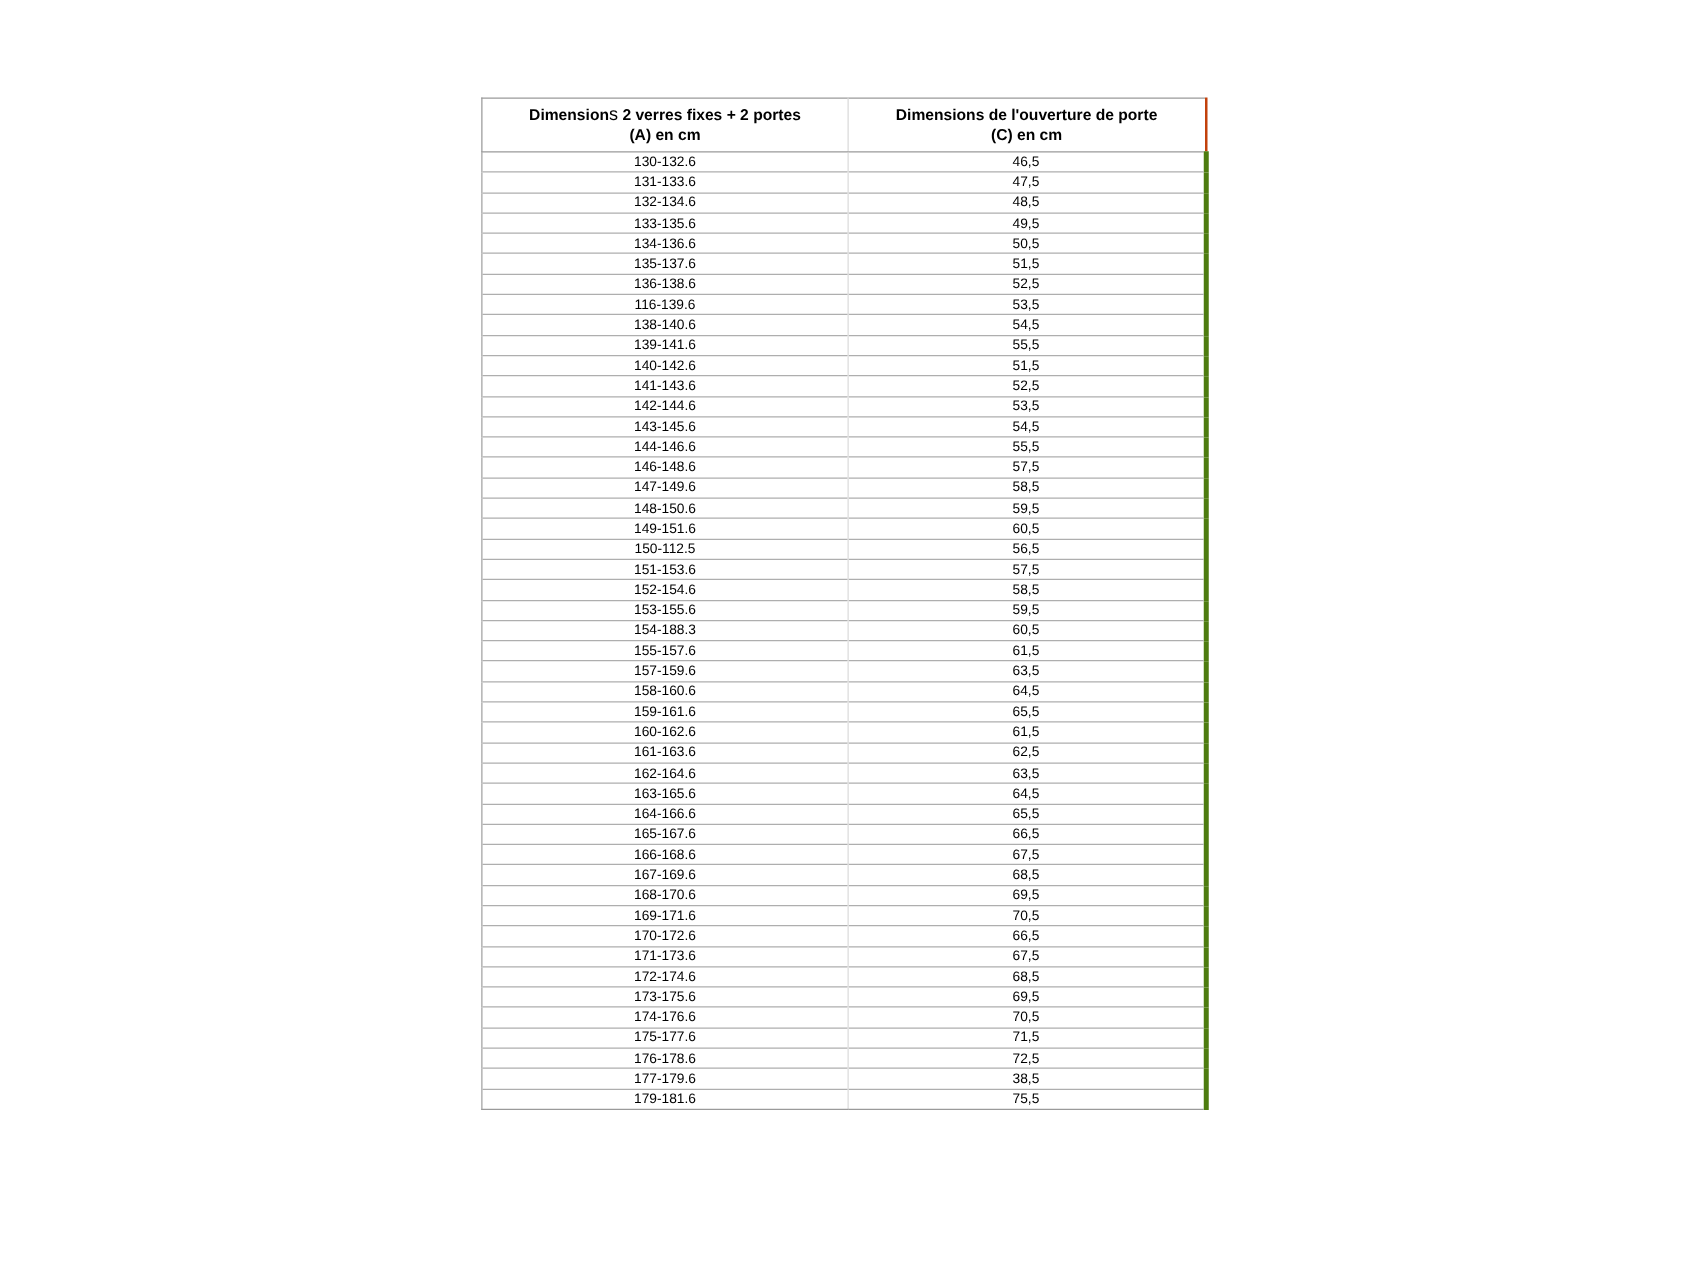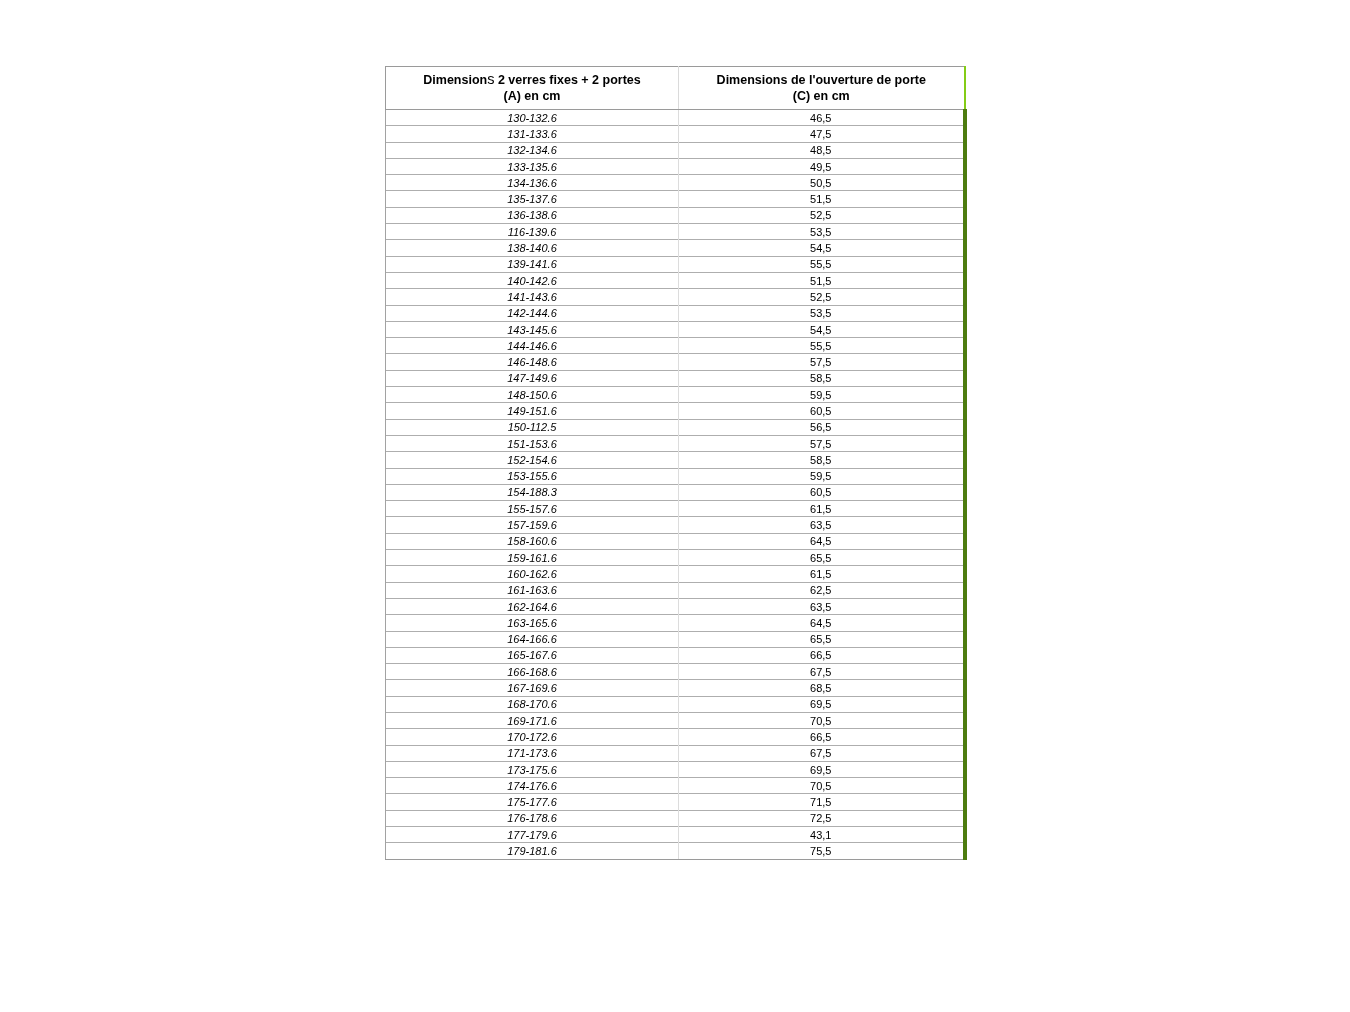--- a/index.html
+++ b/index.html
@@ -11,21 +11,21 @@
     width: 1350px;
     height: 1012px;
     position: relative;
     overflow: hidden;
     font-family: "Liberation Sans", "DejaVu Sans", sans-serif;
     color: #000000;
   }
   .dim-table {
     position: absolute;
     left: 385px;
-    top: 66px;
+    top: 78px;
     width: 579px;
     border-collapse: collapse;
     table-layout: fixed;
   }
   .dim-table col.col-a { width: 293px; }
   .dim-table col.col-c { width: 286px; }
 
   .dim-table th {
     font-size: 12.5px;
     font-weight: 700;
@@ -36,21 +36,21 @@
     padding: 1px 2px 2px 2px;
     border-top: 1px solid #9a9a9a;
     border-bottom: 1px solid #9a9a9a;
     background: #ffffff;
   }
   .dim-table th.th-a {
     border-left: 1px solid #9a9a9a;
     border-right: 1px solid #dadada;
   }
   .dim-table th.th-c {
-    border-right: 2px solid #84cc16;
+    border-right: 2px solid #c2410c;
   }
   
   .odd-s {
     font-weight: 400;
     font-size: 14.5px;
     letter-spacing: 0;
   }
 
   .dim-table td {
     font-size: 11px;
@@ -58,21 +58,20 @@
     text-align: center;
     vertical-align: middle;
     height: 15.3px;
     padding: 0 2px;
     border-top: 1px solid #aeaeae;
     background: #ffffff;
   }
   .dim-table td.td-a {
     border-left: 1px solid #a2a2a2;
     border-right: 1px solid #dcdcdc;
-    font-style: italic;
   }
   .dim-table td.td-c {
     border-right: 4px solid #4d7c0f;
   }
   .dim-table tbody tr:last-child td {
     border-bottom: 1px solid #9a9a9a;
   }
 </style>
 </head>
 <body>
@@ -249,37 +248,41 @@
       </tr>
       <tr>
         <td class="td-a">170-172.6</td>
         <td class="td-c">66,5</td>
       </tr>
       <tr>
         <td class="td-a">171-173.6</td>
         <td class="td-c">67,5</td>
       </tr>
       <tr>
+        <td class="td-a">172-174.6</td>
+        <td class="td-c">68,5</td>
+      </tr>
+      <tr>
         <td class="td-a">173-175.6</td>
         <td class="td-c">69,5</td>
       </tr>
       <tr>
         <td class="td-a">174-176.6</td>
         <td class="td-c">70,5</td>
       </tr>
       <tr>
         <td class="td-a">175-177.6</td>
         <td class="td-c">71,5</td>
       </tr>
       <tr>
         <td class="td-a">176-178.6</td>
         <td class="td-c">72,5</td>
       </tr>
       <tr>
         <td class="td-a">177-179.6</td>
-        <td class="td-c">43,1</td>
+        <td class="td-c">38,5</td>
       </tr>
       <tr>
         <td class="td-a">179-181.6</td>
         <td class="td-c">75,5</td>
       </tr>
     </tbody>
 </table>
 
 </body></html>

